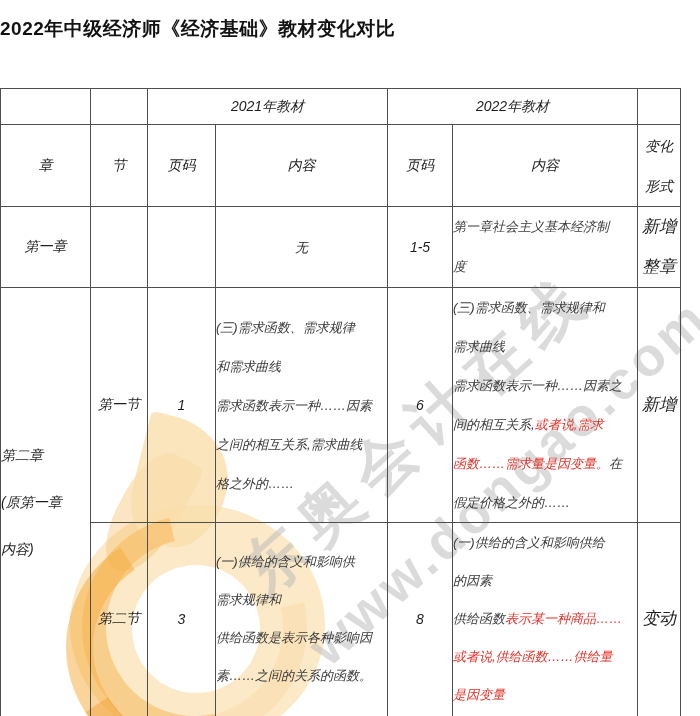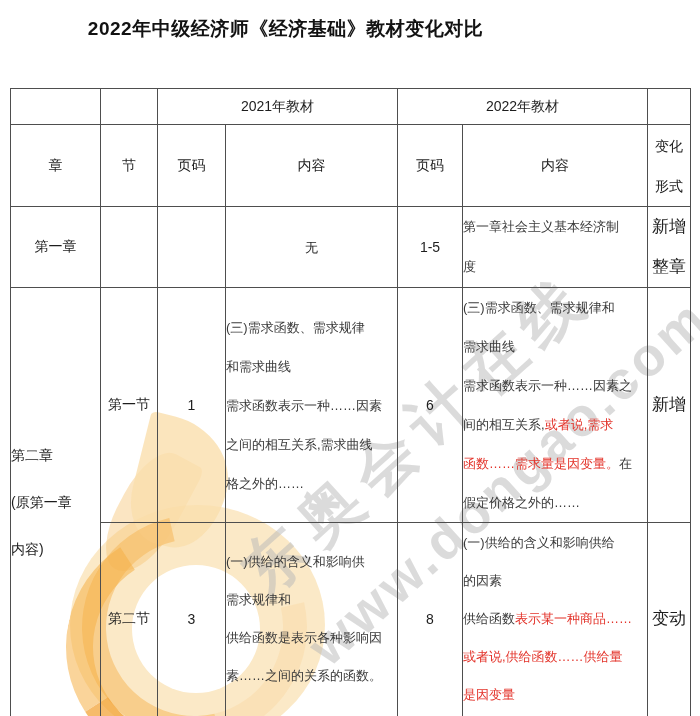--- a/index.html
+++ b/index.html
@@ -5,21 +5,21 @@
   html,body{margin:0;padding:0;}
   body{
     width:700px;height:716px;position:relative;overflow:hidden;
     background:#ffffff;
     font-family:"Liberation Sans","DejaVu Sans",sans-serif;
     color:#2b2b2b;
   }
   
   .doc-title{
     position:absolute;top:16px;left:0;width:571px;
-    text-align:center;font-size:19px;font-weight:bold;color:#121212;
+    font-size:19px;font-weight:bold;color:#121212;
     letter-spacing:0.5px;
   }
   
   .wm-layer{position:absolute;inset:0;z-index:0;pointer-events:none;}
   .wm-logo{position:absolute;left:70px;top:420px;width:360px;height:300px;}
   .wm-logo .flame{
     position:absolute;left:65px;top:0;width:92px;height:128px;
     background:rgba(250,222,172,0.8);
     border-radius:8% 85% 55% 45% / 4% 55% 60% 45%;
     transform:rotate(14deg);
@@ -58,23 +58,24 @@
   }
   .wm-text{
     position:absolute;left:228px;top:556px;
     transform:rotate(-42deg);transform-origin:0 0;
     opacity:0.5;color:#b9b9b9;white-space:nowrap;
   }
   .wm-text .wm-cn{font-size:62px;font-weight:bold;letter-spacing:12px;line-height:70px;}
   .wm-text .wm-url{font-size:54px;font-weight:bold;letter-spacing:4px;line-height:60px;margin-top:32px;}
   
   .cmp-table{
-    position:absolute;left:10px;top:88px;z-index:1;
+    position:absolute;left:0;top:88px;z-index:1;
     border-collapse:collapse;table-layout:fixed;width:680px;
     background:transparent;
+    font-style:italic;
   }
   .cmp-table td,.cmp-table th{
     border:1px solid #4e4e4e;padding:0;background:transparent;
     font-weight:normal;vertical-align:middle;overflow:hidden;
   }
   .c-head{font-size:14px;font-weight:bold;text-align:center;color:#1d1d1d;}
   .c-head-multi{font-size:14px;font-weight:bold;text-align:center;color:#1d1d1d;white-space:pre-line;line-height:40px;}
   .c-label{font-size:14px;font-weight:bold;text-align:center;color:#1d1d1d;margin-left:15px;}
   .c-content{
     font-size:13px;line-height:39px;color:#3a3a3a;

